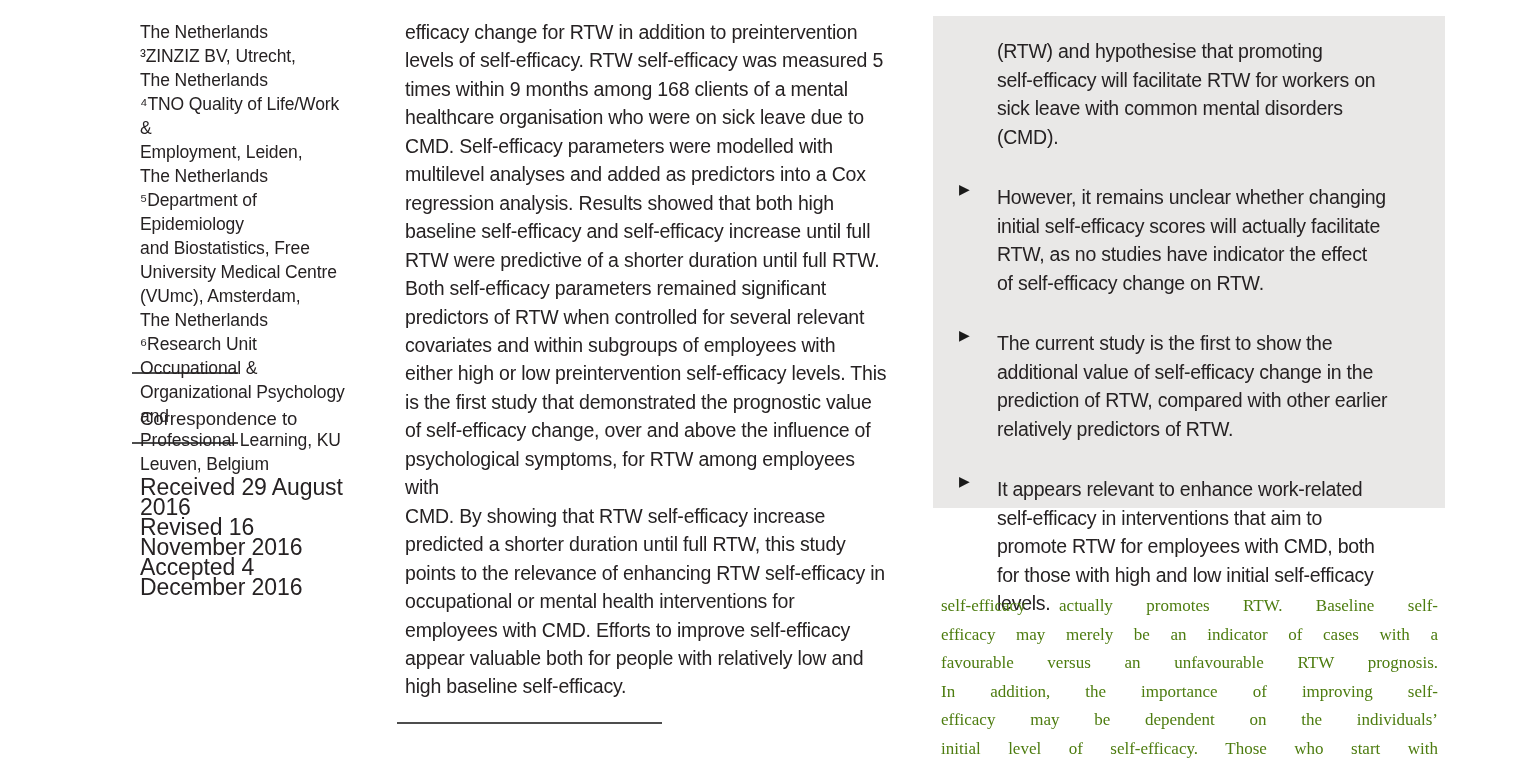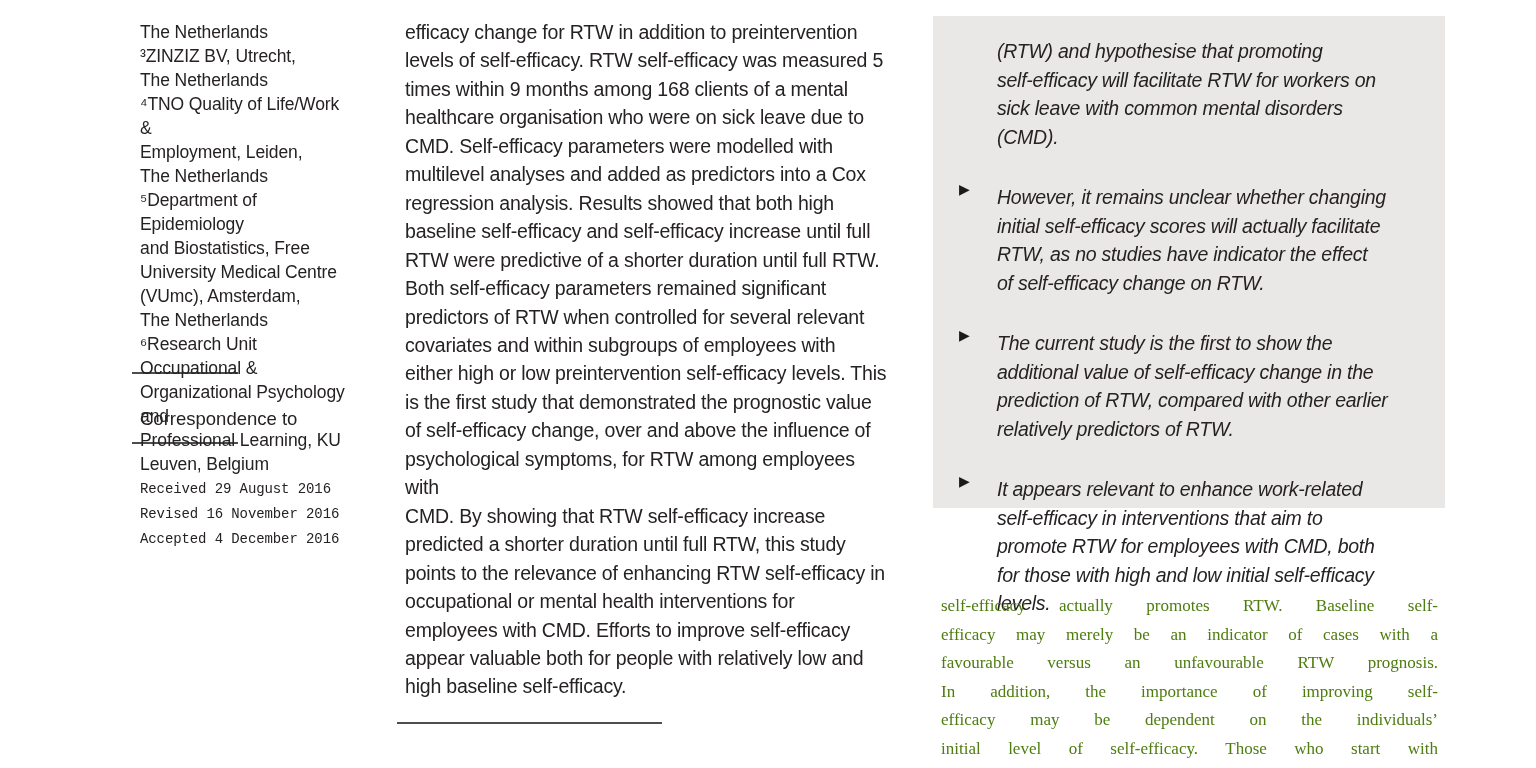--- a/index.html
+++ b/index.html
@@ -43,24 +43,23 @@
   .corr {
     white-space: pre-line;
     font-size: 17.5px;
     line-height: 24px;
     letter-spacing: -0.1px;
     height: 122px;
     margin-bottom: 6px;
   }
   .history {
     white-space: pre-line;
-    font-size: 14px;
-    line-height: 25px;
+    font-size: 23px;
+    line-height: 20px;
     letter-spacing: -0.1px;
-    font-family: Liberation Mono, monospace;
   }
 
   
   .abs-col {
     position: absolute;
     left: 373px;
     top: -14px;
     width: 520px;
   }
   .abstract {
@@ -100,21 +99,21 @@
     top: -40px;
     width: 512px;
     height: 532px;
     background: #e9e8e7;
     padding: 45px 12px 0 48px;
     font-size: 19.5px;
     line-height: 28.5px;
     letter-spacing: -0.25px;
   }
   .km-item { position: relative; }
-  .km-text { white-space: pre-line; font-style: italic; }
+  .km-text { white-space: pre-line; }
   .km-bullet {
     position: absolute;
     left: -30px;
     top: 0;
     font-size: 14px;
     line-height: 28.5px;
     color: #1a1a1a;
   }
   .body-text {
     position: absolute;

